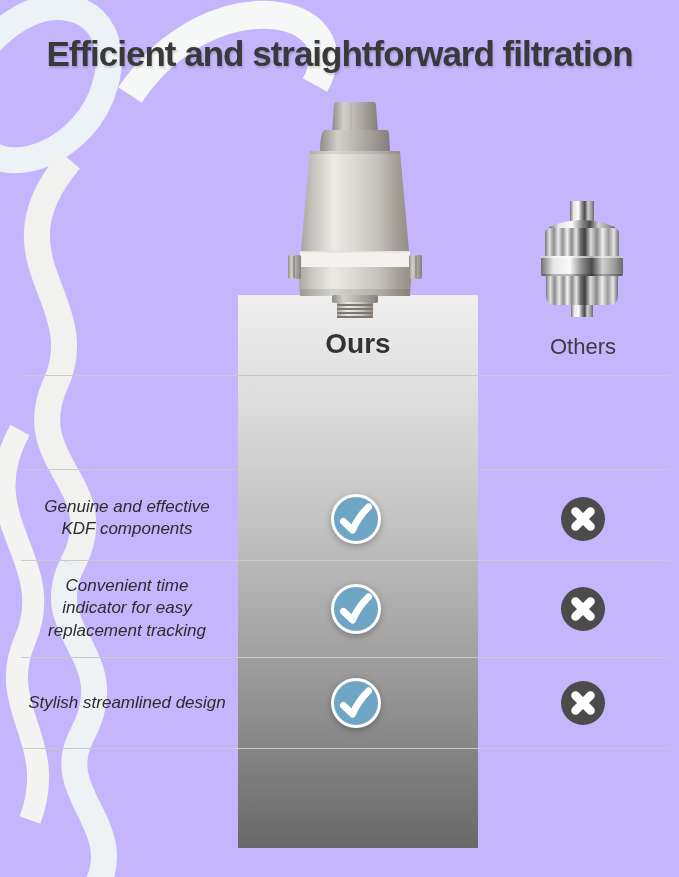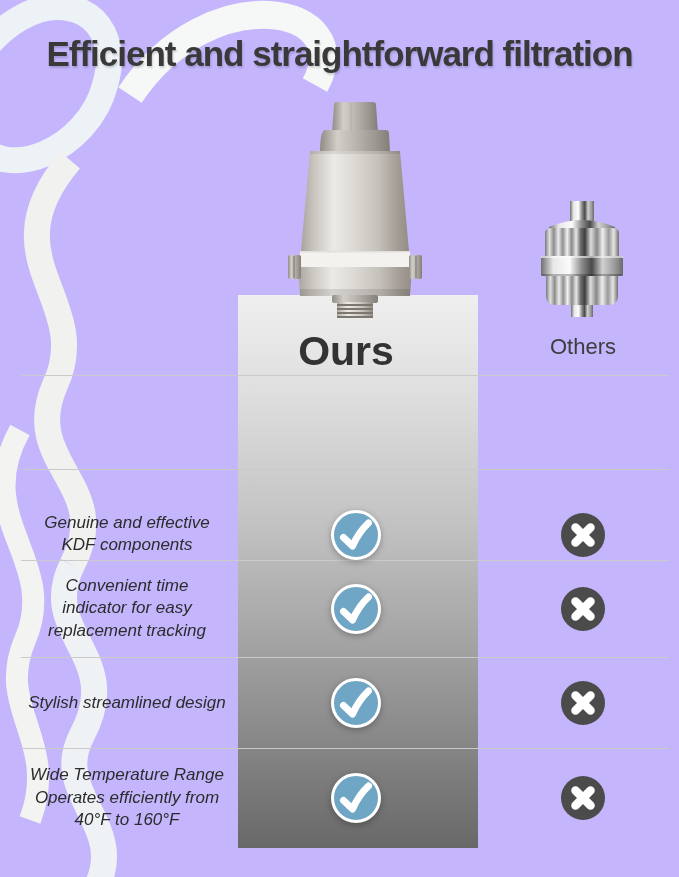--- a/index.html
+++ b/index.html
@@ -25,34 +25,34 @@
     position:absolute;left:238px;top:295px;width:240px;height:553px;
     background:linear-gradient(180deg,
       var(--band-top) 0%, #dedede 18%, #c4c4c4 40%,
       #a5a5a5 62%, #858585 82%, var(--band-bottom) 100%);
   }
   
   .product-ours{position:absolute;left:288px;top:99px;width:134px;height:222px;}
   .product-others{position:absolute;left:539px;top:199px;width:88px;height:120px;}
   
   .hdr-ours{
-    position:absolute;left:226px;top:328px;width:240px;
-    text-align:center;font-size:41px;font-weight:700;color:#333333;
+    position:absolute;left:238px;top:328px;width:240px;
+    text-align:center;font-size:28px;font-weight:700;color:#333333;
   }
   .hdr-others{
     position:absolute;left:483px;top:334px;width:200px;
     text-align:center;font-size:22px;font-weight:400;color:#3d3d3d;
   }
   
   .divider{position:absolute;left:21px;width:648px;height:1px;background:var(--divider);}
   .d1{top:375px}.d2{top:469px}.d3{top:560px}.d4{top:657px}.d5{top:748px}
   
   .row{position:absolute;left:0;width:679px;}
   .r1{top:375px;height:94px}
-  .r2{top:489px;height:91px}
+  .r2{top:473px;height:91px}
   .r3{top:560px;height:97px}
   .r4{top:657px;height:91px}
   .r5{top:748px;height:100px}
   .feature{
     position:absolute;left:8px;width:238px;top:50%;transform:translateY(-50%);
     font-style:italic;font-size:17px;line-height:1.33;color:var(--feature-text);
     text-align:center;white-space:pre-line;
   }
   .cell{position:absolute;top:50%;}
   .cell-check{left:356px;transform:translate(-50%,-50%);width:52px;height:52px;}
@@ -230,31 +230,14 @@
       </svg>
     </div>
     <div class="cell cell-cross">
       <svg viewBox="0 0 46 46" width="46" height="46">
         <circle class="cross-circle" cx="23" cy="23" r="22"></circle>
         <path class="cross-mark" d="M15.5 15.5 L30.5 30.5 M30.5 15.5 L15.5 30.5"></path>
       </svg>
     </div>
   </div>
 
-  <div class="row r5">
-    <div class="feature">Wide Temperature Range
-Operates efficiently from
-40°F to 160°F</div>
-    <div class="cell cell-check">
-      <svg viewBox="0 0 52 52" width="52" height="52">
-        <circle class="check-circle" cx="26" cy="26" r="23.5"></circle>
-        <path class="check-mark" d="M13.5 28.5 L22.5 37 C26.5 28 31.5 20.5 38.5 14"></path>
-      </svg>
-    </div>
-    <div class="cell cell-cross">
-      <svg viewBox="0 0 46 46" width="46" height="46">
-        <circle class="cross-circle" cx="23" cy="23" r="22"></circle>
-        <path class="cross-mark" d="M15.5 15.5 L30.5 30.5 M30.5 15.5 L15.5 30.5"></path>
-      </svg>
-    </div>
-  </div>
 
 </div>
 
 </body></html>

